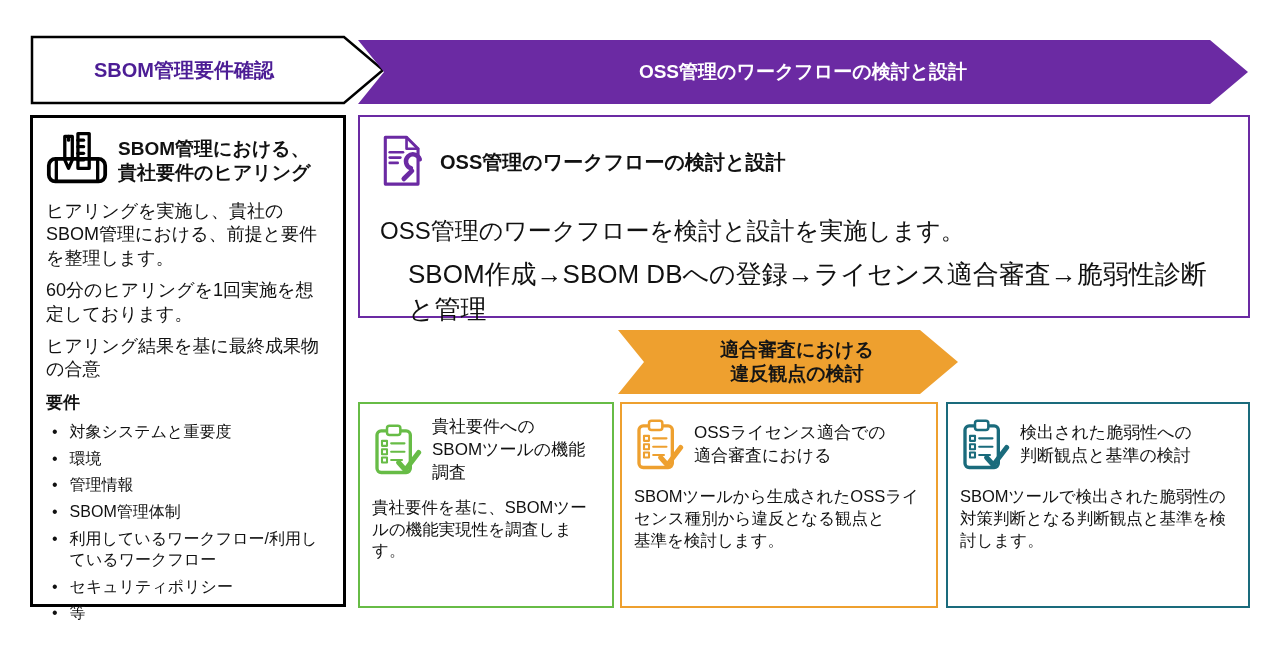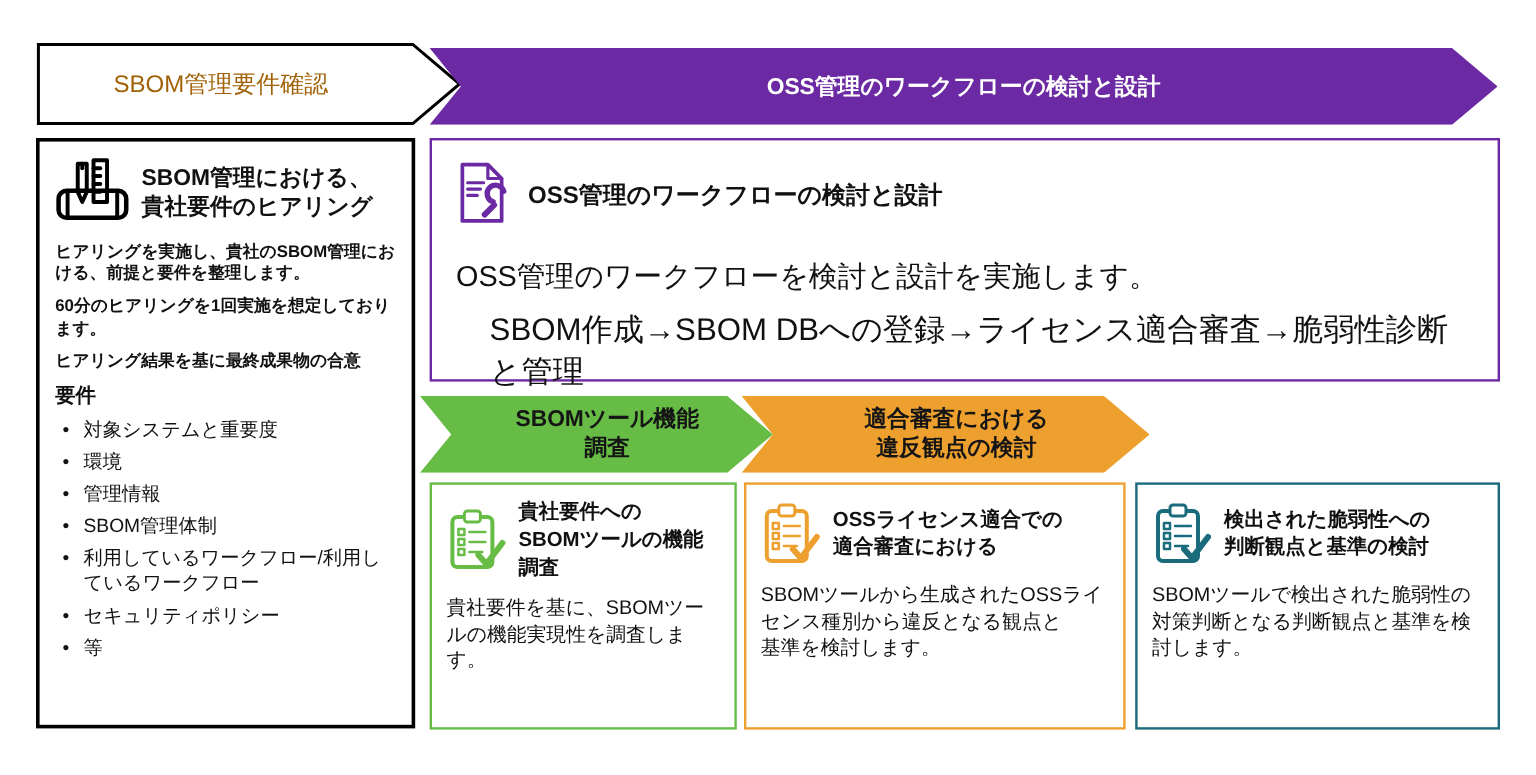--- a/index.html
+++ b/index.html
@@ -11,31 +11,31 @@
   }
   *{margin:0;padding:0;box-sizing:border-box;}
   body{background:#ffffff;font-family:"Liberation Sans",sans-serif;color:var(--ink);}
   #canvas{position:relative;width:1280px;height:646px;background:#ffffff;overflow:hidden;}
   .abs{position:absolute;}
   .preline{white-space:pre-line;}
 
   
   .step1{left:30px;top:35px;width:356px;height:70px;}
   .step1 .lbl{position:absolute;inset:0;display:flex;align-items:center;justify-content:center;
-    padding-right:48px;font-size:20px;font-weight:normal;color:#a16207;}
+    padding-right:48px;font-size:20px;font-weight:bold;color:#4c1d95;}
   .step2{left:358px;top:40px;width:890px;height:64px;}
   .step2 .lbl{position:absolute;inset:0;display:flex;align-items:center;justify-content:center;
     padding-left:30px;padding-right:30px;font-size:19px;font-weight:bold;color:#fff;}
 
   
   .hearing{left:30px;top:115px;width:316px;height:492px;border:3px solid #000;background:#fff;
     padding:12px 13px;}
   .hearing-head{display:flex;align-items:flex-end;gap:10px;}
   .hearing-title{font-size:19px;line-height:1.3;font-weight:bold;}
-  .hearing-paras{margin-top:14px;font-size:14px;line-height:1.3;font-weight:bold;}
+  .hearing-paras{margin-top:14px;font-size:18px;line-height:1.3;}
   .hearing-paras p{margin-bottom:9px;}
   .req-heading{font-size:17px;font-weight:bold;}
   .req-list{list-style:none;margin-top:8px;font-size:16px;line-height:1.3;}
   .req-list li{display:flex;gap:12px;margin-bottom:6px;padding-left:6px;}
   .req-list .bullet{flex:0 0 auto;}
 
   
   .wf-panel{left:358px;top:115px;width:892px;height:203px;border:2.5px solid var(--purple);
     background:#fff;padding:16px 20px;}
   .wf-head{display:flex;align-items:center;gap:14px;}
@@ -53,21 +53,21 @@
   .chev-tool .lbl,.chev-license .lbl{color:#151515;}
   .chev-vuln .lbl{color:#ffffff;}
 
   
   .card{top:402px;height:206px;background:#fff;padding:12px 12px;}
   .card-tool{left:358px;width:256px;border:2px solid var(--green);}
   .card-license{left:620px;width:318px;border:2px solid var(--orange);}
   .card-vuln{left:946px;width:304px;border:2px solid var(--teal);}
   .card-head{display:flex;align-items:center;gap:10px;}
   .card-head svg{flex:0 0 auto;}
-  .card-title{font-size:17px;font-weight:bold;line-height:1.35;}
+  .card-title{font-size:17px;font-weight:normal;line-height:1.35;}
   .card-body{margin-top:12px;font-size:16.5px;line-height:1.32;}
 
   svg{display:block;}
 </style>
 </head>
 <body>
 
 <div id="canvas">
 
   <div class="abs step1">
@@ -153,27 +153,20 @@
           <path d="M45 28 a8 8 0 1 0 -10 10" stroke-width="5"></path>
           <line x1="27" y1="50" x2="36" y2="41" stroke-width="5.5"></line>
         </g>
       </svg>
       <div class="wf-title">OSS管理のワークフローの検討と設計</div>
     </div>
     <div class="wf-body">OSS管理のワークフローを検討と設計を実施します。</div>
     <div class="wf-flow">SBOM作成→SBOM DBへの登録→ライセンス適合審査→脆弱性診断と管理</div>
   </div>
 
-  <div class="abs chev chev-tool">
-    <svg width="294" height="64" viewBox="0 0 294 64">
-      <polygon points="0,0 256,0 294,32 256,64 0,64 26,32" fill="#67BC46"></polygon>
-    </svg>
-    <div class="lbl preline">SBOMツール機能
-調査</div>
-  </div>
   <div class="abs chev chev-license">
     <svg width="340" height="64" viewBox="0 0 340 64">
       <polygon points="0,0 302,0 340,32 302,64 0,64 26,32" fill="#EEA02F"></polygon>
     </svg>
     <div class="lbl preline">適合審査における
 違反観点の検討</div>
   </div>
 
   <div class="abs card card-tool">
     <div class="card-head">

